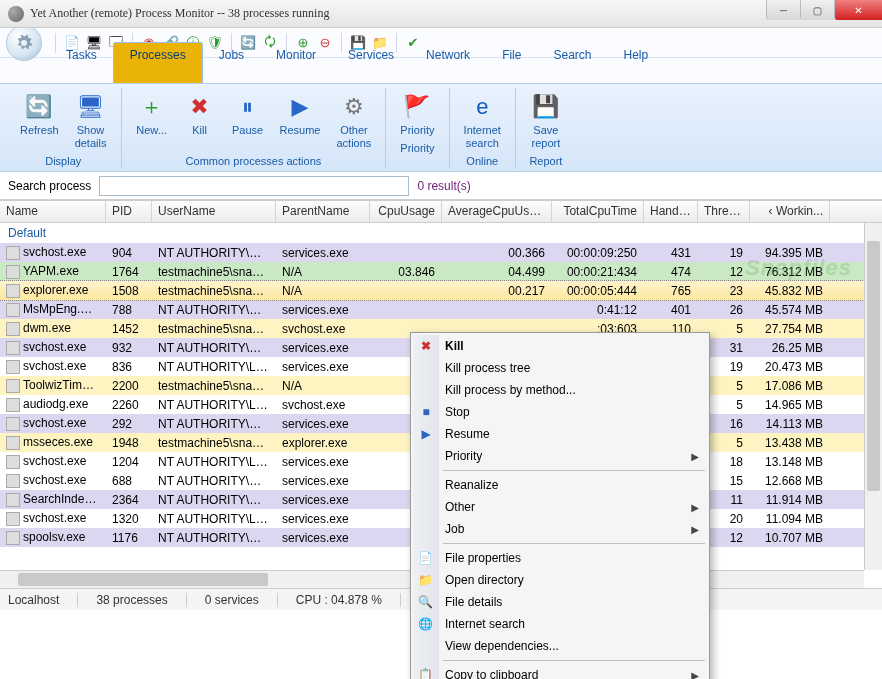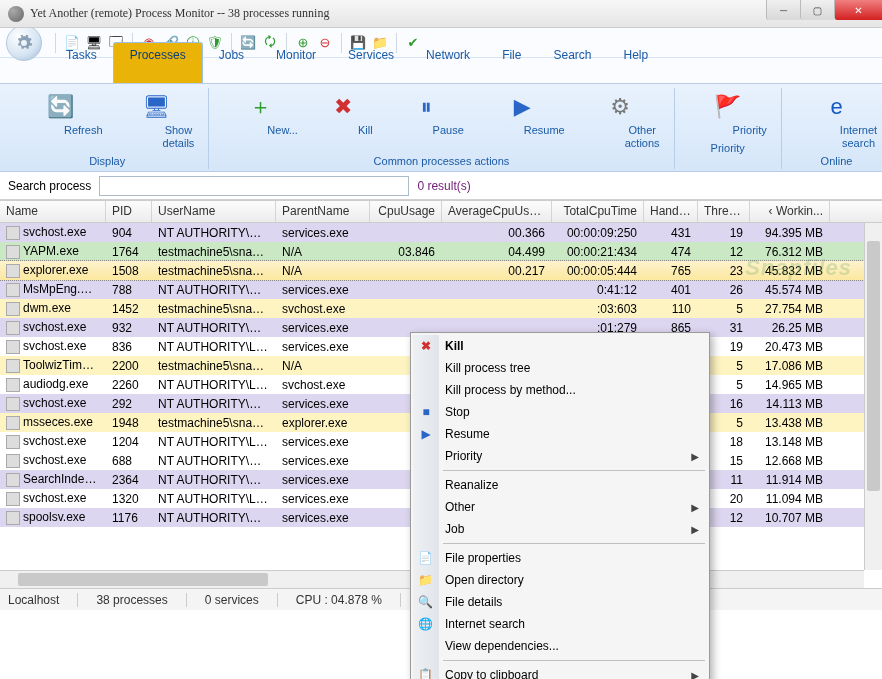--- a/index.html
+++ b/index.html
@@ -25,21 +25,21 @@
 .tab { padding: 5px 16px 21px; color: #1a5ba6; cursor: pointer; }
 .tab.active { background: #eab308; border: 1px solid #9cc0e8; border-bottom: none; border-radius: 3px 3px 0 0; color: #0a3d78; text-align: center; }
 
 
 .ribbon { background: linear-gradient(#e9f2fd, #d5e6f9); display: flex; padding: 4px 6px 2px; border-bottom: 1px solid #b8cee8; }
 .rgroup { border-right: 1px solid #b8cee8; padding: 2px 8px 0; display: flex; flex-direction: column; align-items: center; }
 .rgroup:last-child { border-right: none; }
 .rbuttons { display: flex; gap: 4px; }
 .rbtn { display: flex; flex-direction: column; align-items: center; padding: 2px 6px; cursor: pointer; min-width: 44px; }
 .ricon { width: 30px; height: 30px; display: flex; align-items: center; justify-content: center; font-size: 22px; }
-.rlbl { color: #1a5ba6; font-size: 11px; text-align: center; line-height: 1.2; margin-top: 2px; margin-left: 44px; }
+.rlbl { color: #1a5ba6; font-size: 11px; text-align: center; line-height: 1.2; margin-top: 2px; }
 .rgrouplbl { color: #1a5ba6; font-size: 11px; margin-top: 3px; padding-bottom: 2px; }
 
 
 .searchrow { height: 28px; display: flex; align-items: center; padding: 0 8px; border-bottom: 1px solid #d0d0d0; gap: 8px; }
 .searchrow input { flex: 0 0 310px; height: 20px; border: 1px solid #abc; padding: 0 4px; }
 .searchrow .reslbl { color: #701a75; }
 
 
 .tablewrap { position: relative; height: 388px; overflow: hidden; border-top: 1px solid #ccc; }
 .thead { display: flex; background: linear-gradient(#fcfcfc,#ececec); border-bottom: 1px solid #ccc; height: 22px; }
@@ -220,20 +220,21 @@
       <div class="th col-pid">PID</div>
       <div class="th col-user">UserName</div>
       <div class="th col-parent">ParentName</div>
       <div class="th col-cpu">CpuUsage</div>
       <div class="th col-avgcpu">AverageCpuUsage</div>
       <div class="th col-totcpu">TotalCpuTime</div>
       <div class="th col-hand">Handl...</div>
       <div class="th col-thr">Threa...</div>
       <div class="th col-work">‹ Workin...</div>
     </div>
+  <div class="grouprow">Default</div>
   <div class="tbody" id="tbody">
       <div class="tr row-lav">
         <div class="td col-name"><span class="rowico"></span>svchost.exe</div>
         <div class="td col-pid">904</div>
         <div class="td col-user">NT AUTHORITY\SYST...</div>
         <div class="td col-parent">services.exe</div>
         <div class="td col-cpu num"></div>
         <div class="td col-avgcpu num">00.366</div>
         <div class="td col-totcpu num">00:00:09:250</div>
         <div class="td col-hand num">431</div>

